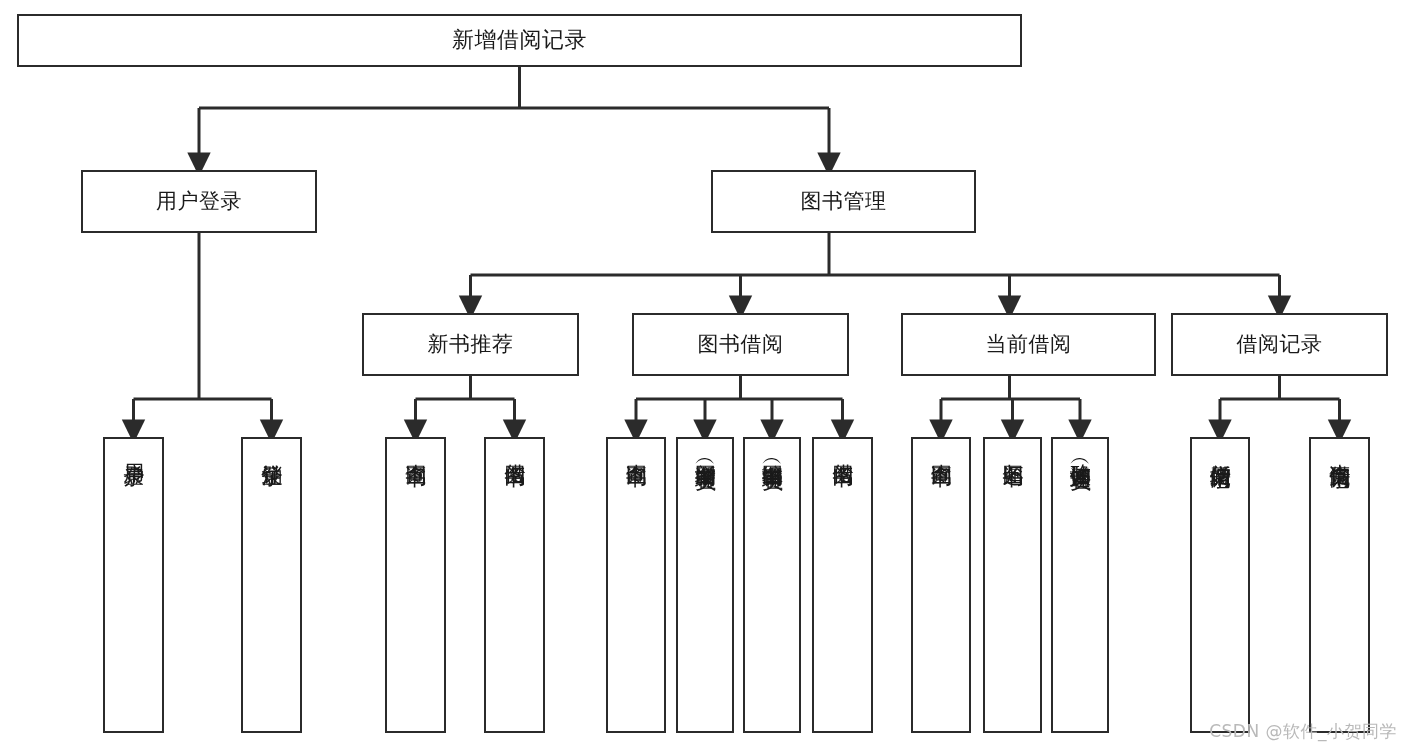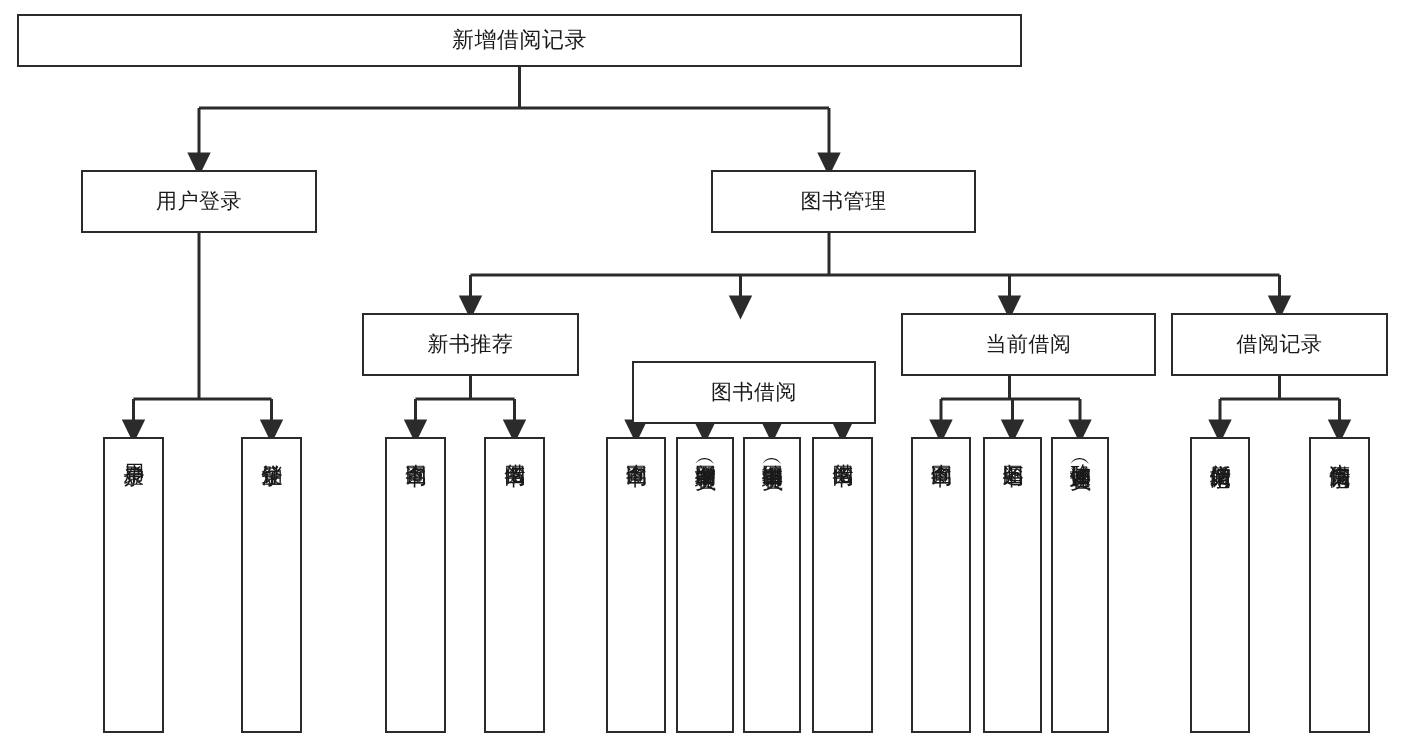--- a/index.html
+++ b/index.html
@@ -119,21 +119,21 @@
       </div>
       <div class="node horiz" style="left: 81px; top: 170px; width: 236px; height: 63px;">
         <span class="lbl">用户登录</span>
       </div>
       <div class="node horiz" style="left: 711px; top: 170px; width: 265px; height: 63px;">
         <span class="lbl">图书管理</span>
       </div>
       <div class="node horiz" style="left: 362px; top: 313px; width: 217px; height: 63px;">
         <span class="lbl">新书推荐</span>
       </div>
-      <div class="node horiz" style="left: 632px; top: 313px; width: 244px; height: 63px; margin-top: 48px;">
+      <div class="node horiz" style="left: 632px; top: 313px; width: 217px; height: 63px;">
         <span class="lbl">图书借阅</span>
       </div>
       <div class="node horiz" style="left: 901px; top: 313px; width: 255px; height: 63px;">
         <span class="lbl">当前借阅</span>
       </div>
       <div class="node horiz" style="left: 1171px; top: 313px; width: 217px; height: 63px;">
         <span class="lbl">借阅记录</span>
       </div>
       <div class="node vert" style="left: 103px; top: 437px; width: 61px; height: 296px;">
         <span class="lbl">用户登录</span>
@@ -169,13 +169,14 @@
         <span class="lbl">确认归还（管理员）</span>
       </div>
       <div class="node vert" style="left: 1190px; top: 437px; width: 60px; height: 296px;">
         <span class="lbl">新增借阅记录</span>
       </div>
       <div class="node vert" style="left: 1309px; top: 437px; width: 61px; height: 296px;">
         <span class="lbl">查询借阅记录</span>
       </div>
     </div>
 
+  <div id="watermark">CSDN @软件_小贺同学</div>
 </div>
 
 </body></html>

